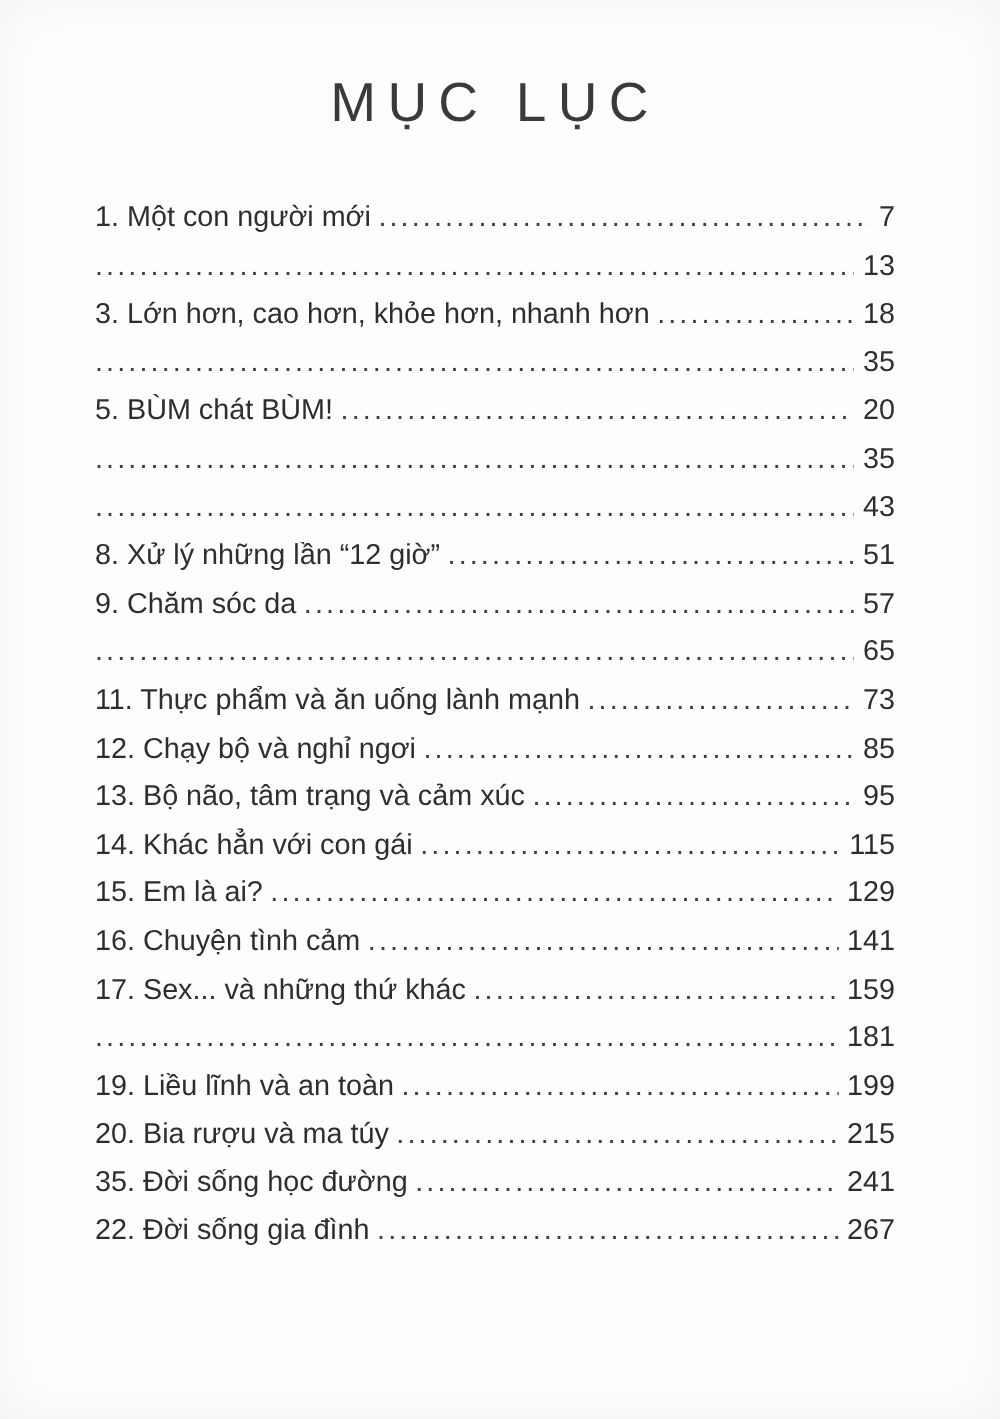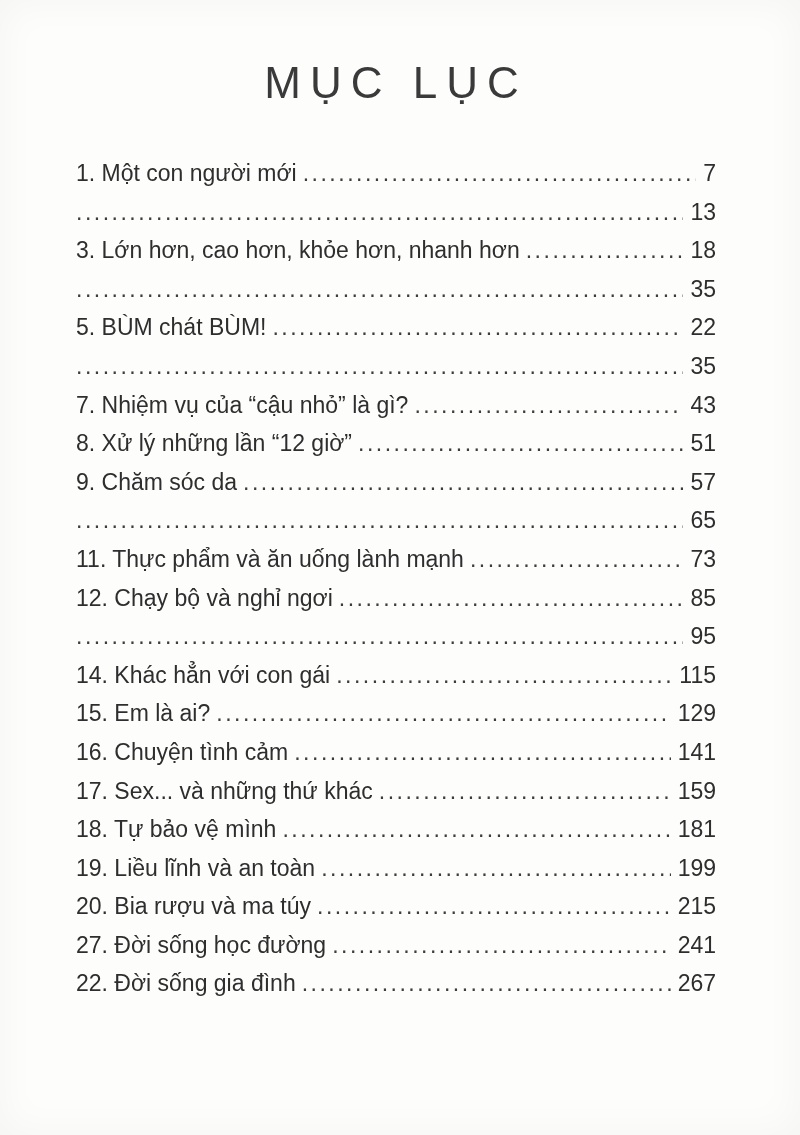--- a/index.html
+++ b/index.html
@@ -81,30 +81,29 @@
   </div>
 
   <div class="row">
     <span class="leader" aria-hidden="true">........................................................................................................................................................................................................</span>
     <span class="pagenum">35</span>
   </div>
 
   <div class="row">
     <span class="label">5. BÙM chát BÙM!</span>
     <span class="leader" aria-hidden="true">........................................................................................................................................................................................................</span>
-    <span class="pagenum">22</span>
+    <span class="pagenum">20</span>
   </div>
 
   <div class="row">
     <span class="leader" aria-hidden="true">........................................................................................................................................................................................................</span>
     <span class="pagenum">35</span>
   </div>
 
   <div class="row">
-    <span class="label">7. Nhiệm vụ của “cậu nhỏ” là gì?</span>
     <span class="leader" aria-hidden="true">........................................................................................................................................................................................................</span>
     <span class="pagenum">43</span>
   </div>
 
   <div class="row">
     <span class="label">8. Xử lý những lần “12 giờ”</span>
     <span class="leader" aria-hidden="true">........................................................................................................................................................................................................</span>
     <span class="pagenum">51</span>
   </div>
 
@@ -125,20 +124,21 @@
     <span class="pagenum">73</span>
   </div>
 
   <div class="row">
     <span class="label">12. Chạy bộ và nghỉ ngơi</span>
     <span class="leader" aria-hidden="true">........................................................................................................................................................................................................</span>
     <span class="pagenum">85</span>
   </div>
 
   <div class="row">
+    <span class="label">13. Bộ não, tâm trạng và cảm xúc</span>
     <span class="leader" aria-hidden="true">........................................................................................................................................................................................................</span>
     <span class="pagenum">95</span>
   </div>
 
   <div class="row">
     <span class="label">14. Khác hẳn với con gái</span>
     <span class="leader" aria-hidden="true">........................................................................................................................................................................................................</span>
     <span class="pagenum">115</span>
   </div>
 
@@ -154,39 +154,38 @@
     <span class="pagenum">141</span>
   </div>
 
   <div class="row">
     <span class="label">17. Sex... và những thứ khác</span>
     <span class="leader" aria-hidden="true">........................................................................................................................................................................................................</span>
     <span class="pagenum">159</span>
   </div>
 
   <div class="row">
-    <span class="label">18. Tự bảo vệ mình</span>
     <span class="leader" aria-hidden="true">........................................................................................................................................................................................................</span>
     <span class="pagenum">181</span>
   </div>
 
   <div class="row">
     <span class="label">19. Liều lĩnh và an toàn</span>
     <span class="leader" aria-hidden="true">........................................................................................................................................................................................................</span>
     <span class="pagenum">199</span>
   </div>
 
   <div class="row">
     <span class="label">20. Bia rượu và ma túy</span>
     <span class="leader" aria-hidden="true">........................................................................................................................................................................................................</span>
     <span class="pagenum">215</span>
   </div>
 
   <div class="row">
-    <span class="label">27. Đời sống học đường</span>
+    <span class="label">35. Đời sống học đường</span>
     <span class="leader" aria-hidden="true">........................................................................................................................................................................................................</span>
     <span class="pagenum">241</span>
   </div>
 
   <div class="row">
     <span class="label">22. Đời sống gia đình</span>
     <span class="leader" aria-hidden="true">........................................................................................................................................................................................................</span>
     <span class="pagenum">267</span>
   </div>
 </div>

